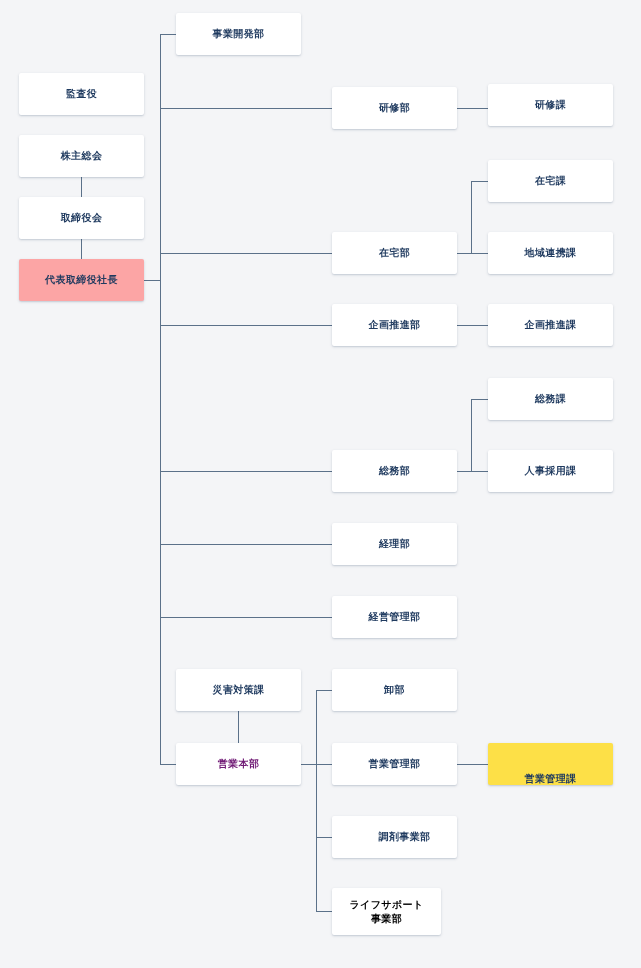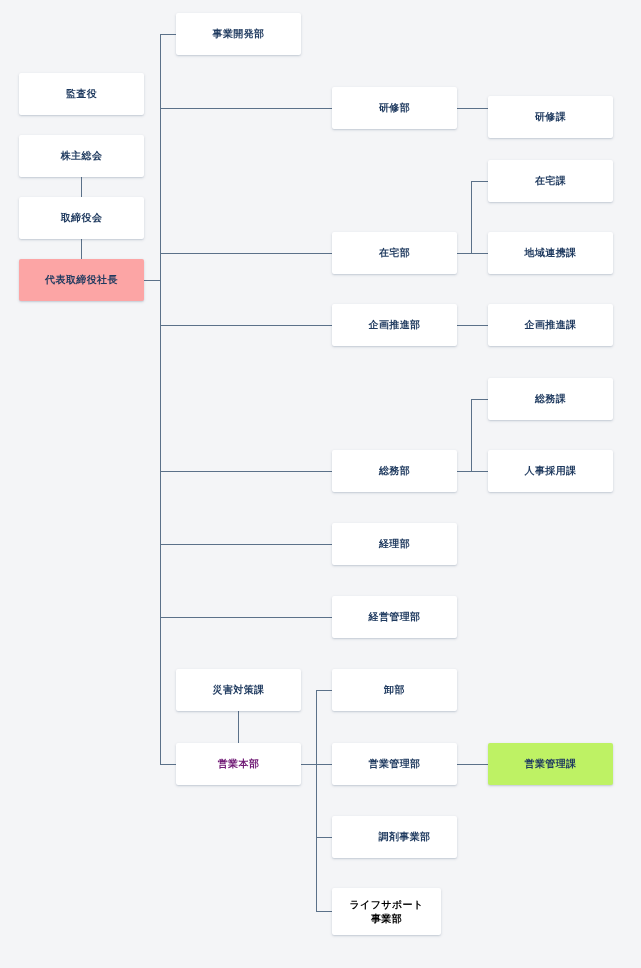--- a/index.html
+++ b/index.html
@@ -94,21 +94,21 @@
       </div>
       <div class="node" style="left: 19px; top: 259px; width: 125px; height: 42px; background: #fca5a5; color: rgb(31, 58, 95);">
         <span class="label">代表取締役社長</span>
       </div>
       <div class="node" style="left: 176px; top: 13px; width: 125px; height: 42px; background: rgb(255, 255, 255); color: rgb(31, 58, 95);">
         <span class="label">事業開発部</span>
       </div>
       <div class="node" style="left: 332px; top: 87px; width: 125px; height: 42px; background: rgb(255, 255, 255); color: rgb(31, 58, 95);">
         <span class="label">研修部</span>
       </div>
-      <div class="node" style="left: 488px; top: 96px; width: 125px; height: 42px; background: rgb(255, 255, 255); color: rgb(31, 58, 95);">
+      <div class="node" style="left: 488px; top: 84px; width: 125px; height: 42px; background: rgb(255, 255, 255); color: rgb(31, 58, 95);">
         <span class="label">研修課</span>
       </div>
       <div class="node" style="left: 488px; top: 160px; width: 125px; height: 42px; background: rgb(255, 255, 255); color: rgb(31, 58, 95);">
         <span class="label">在宅課</span>
       </div>
       <div class="node" style="left: 332px; top: 232px; width: 125px; height: 42px; background: rgb(255, 255, 255); color: rgb(31, 58, 95);">
         <span class="label">在宅部</span>
       </div>
       <div class="node" style="left: 488px; top: 232px; width: 125px; height: 42px; background: rgb(255, 255, 255); color: rgb(31, 58, 95);">
         <span class="label">地域連携課</span>
@@ -139,21 +139,21 @@
       </div>
       <div class="node" style="left: 176px; top: 743px; width: 125px; height: 42px; background: rgb(255, 255, 255); color: #701a75;">
         <span class="label">営業本部</span>
       </div>
       <div class="node" style="left: 332px; top: 669px; width: 125px; height: 42px; background: rgb(255, 255, 255); color: rgb(31, 58, 95);">
         <span class="label">卸部</span>
       </div>
       <div class="node" style="left: 332px; top: 743px; width: 125px; height: 42px; background: rgb(255, 255, 255); color: rgb(31, 58, 95);">
         <span class="label">営業管理部</span>
       </div>
-      <div class="node" style="left: 488px; top: 743px; width: 125px; height: 42px; background: #bef264; color: rgb(31, 58, 95);">
+      <div class="node" style="left: 488px; top: 743px; width: 125px; height: 42px; background: #fde047; color: rgb(31, 58, 95); align-items: flex-end;">
         <span class="label">営業管理課</span>
       </div>
       <div class="node" style="left: 332px; top: 816px; width: 125px; height: 42px; background: rgb(255, 255, 255); color: rgb(31, 58, 95); padding-left: 24px;">
         <span class="label">調剤事業部</span>
       </div>
       <div class="node" style="left: 332px; top: 888px; width: 109px; height: 47px; background: rgb(255, 255, 255); color: #000000;">
         <span class="label">ライフサポート
 事業部</span>
       </div>
     </div>

